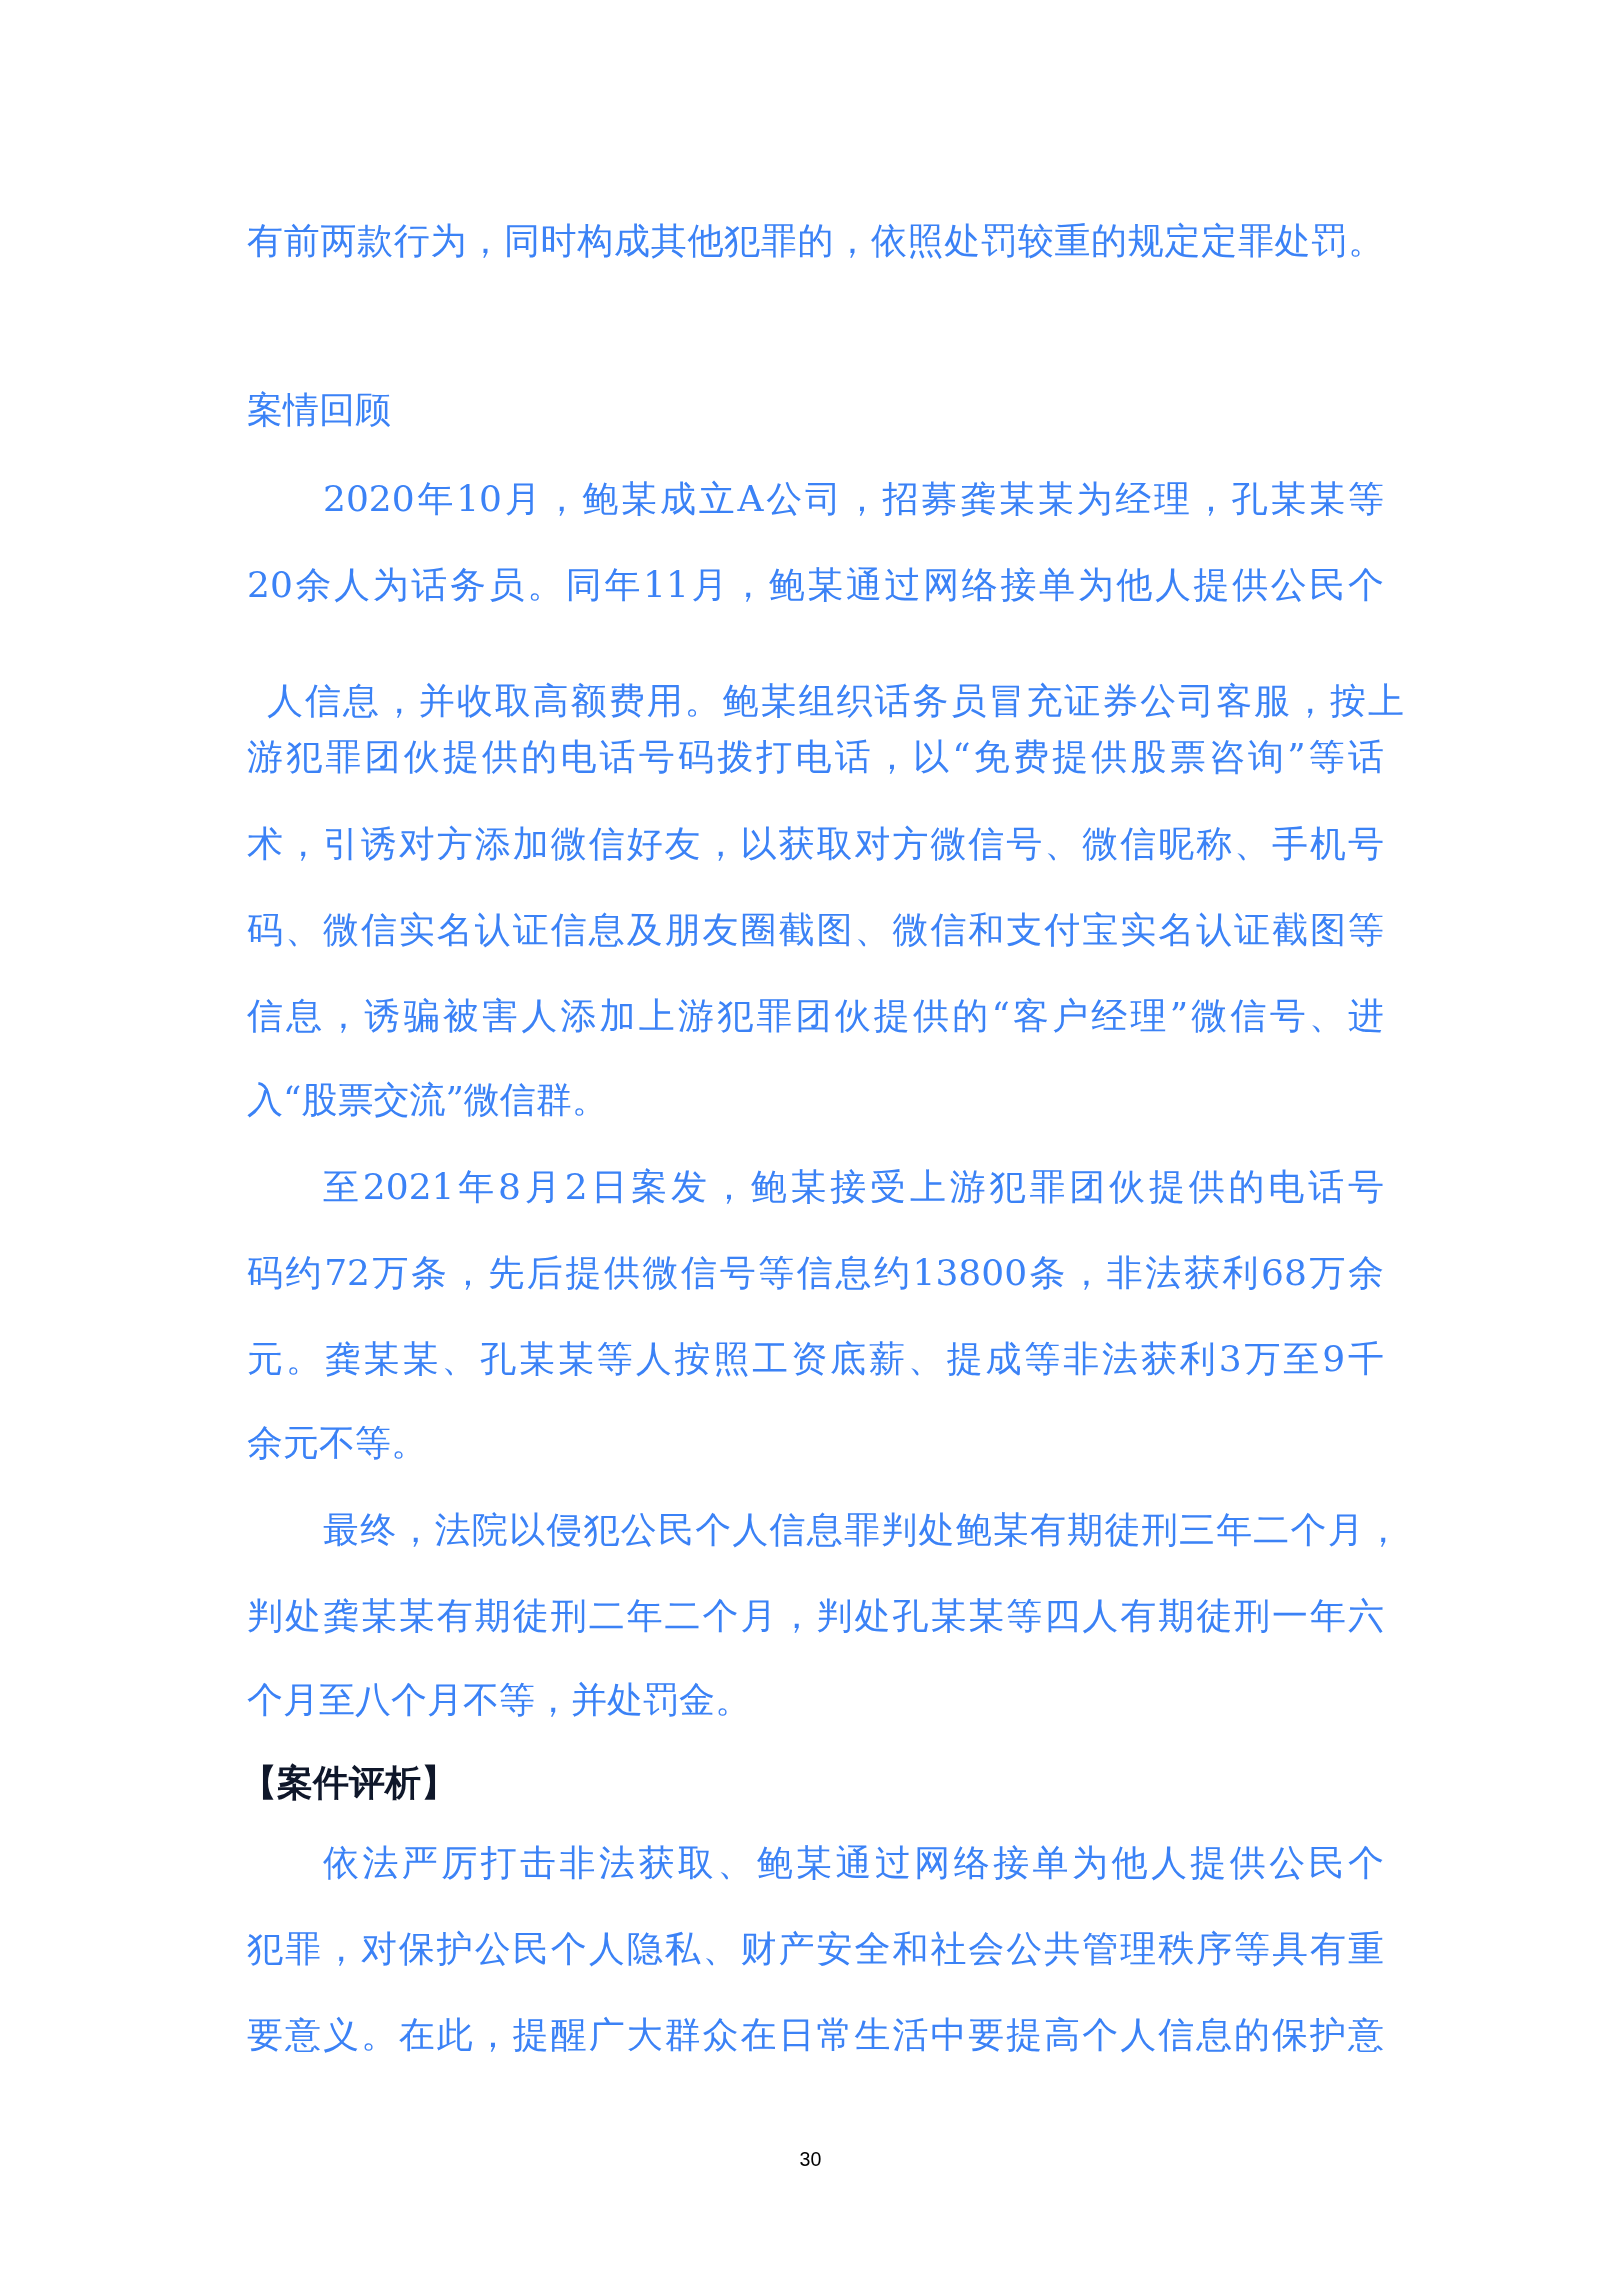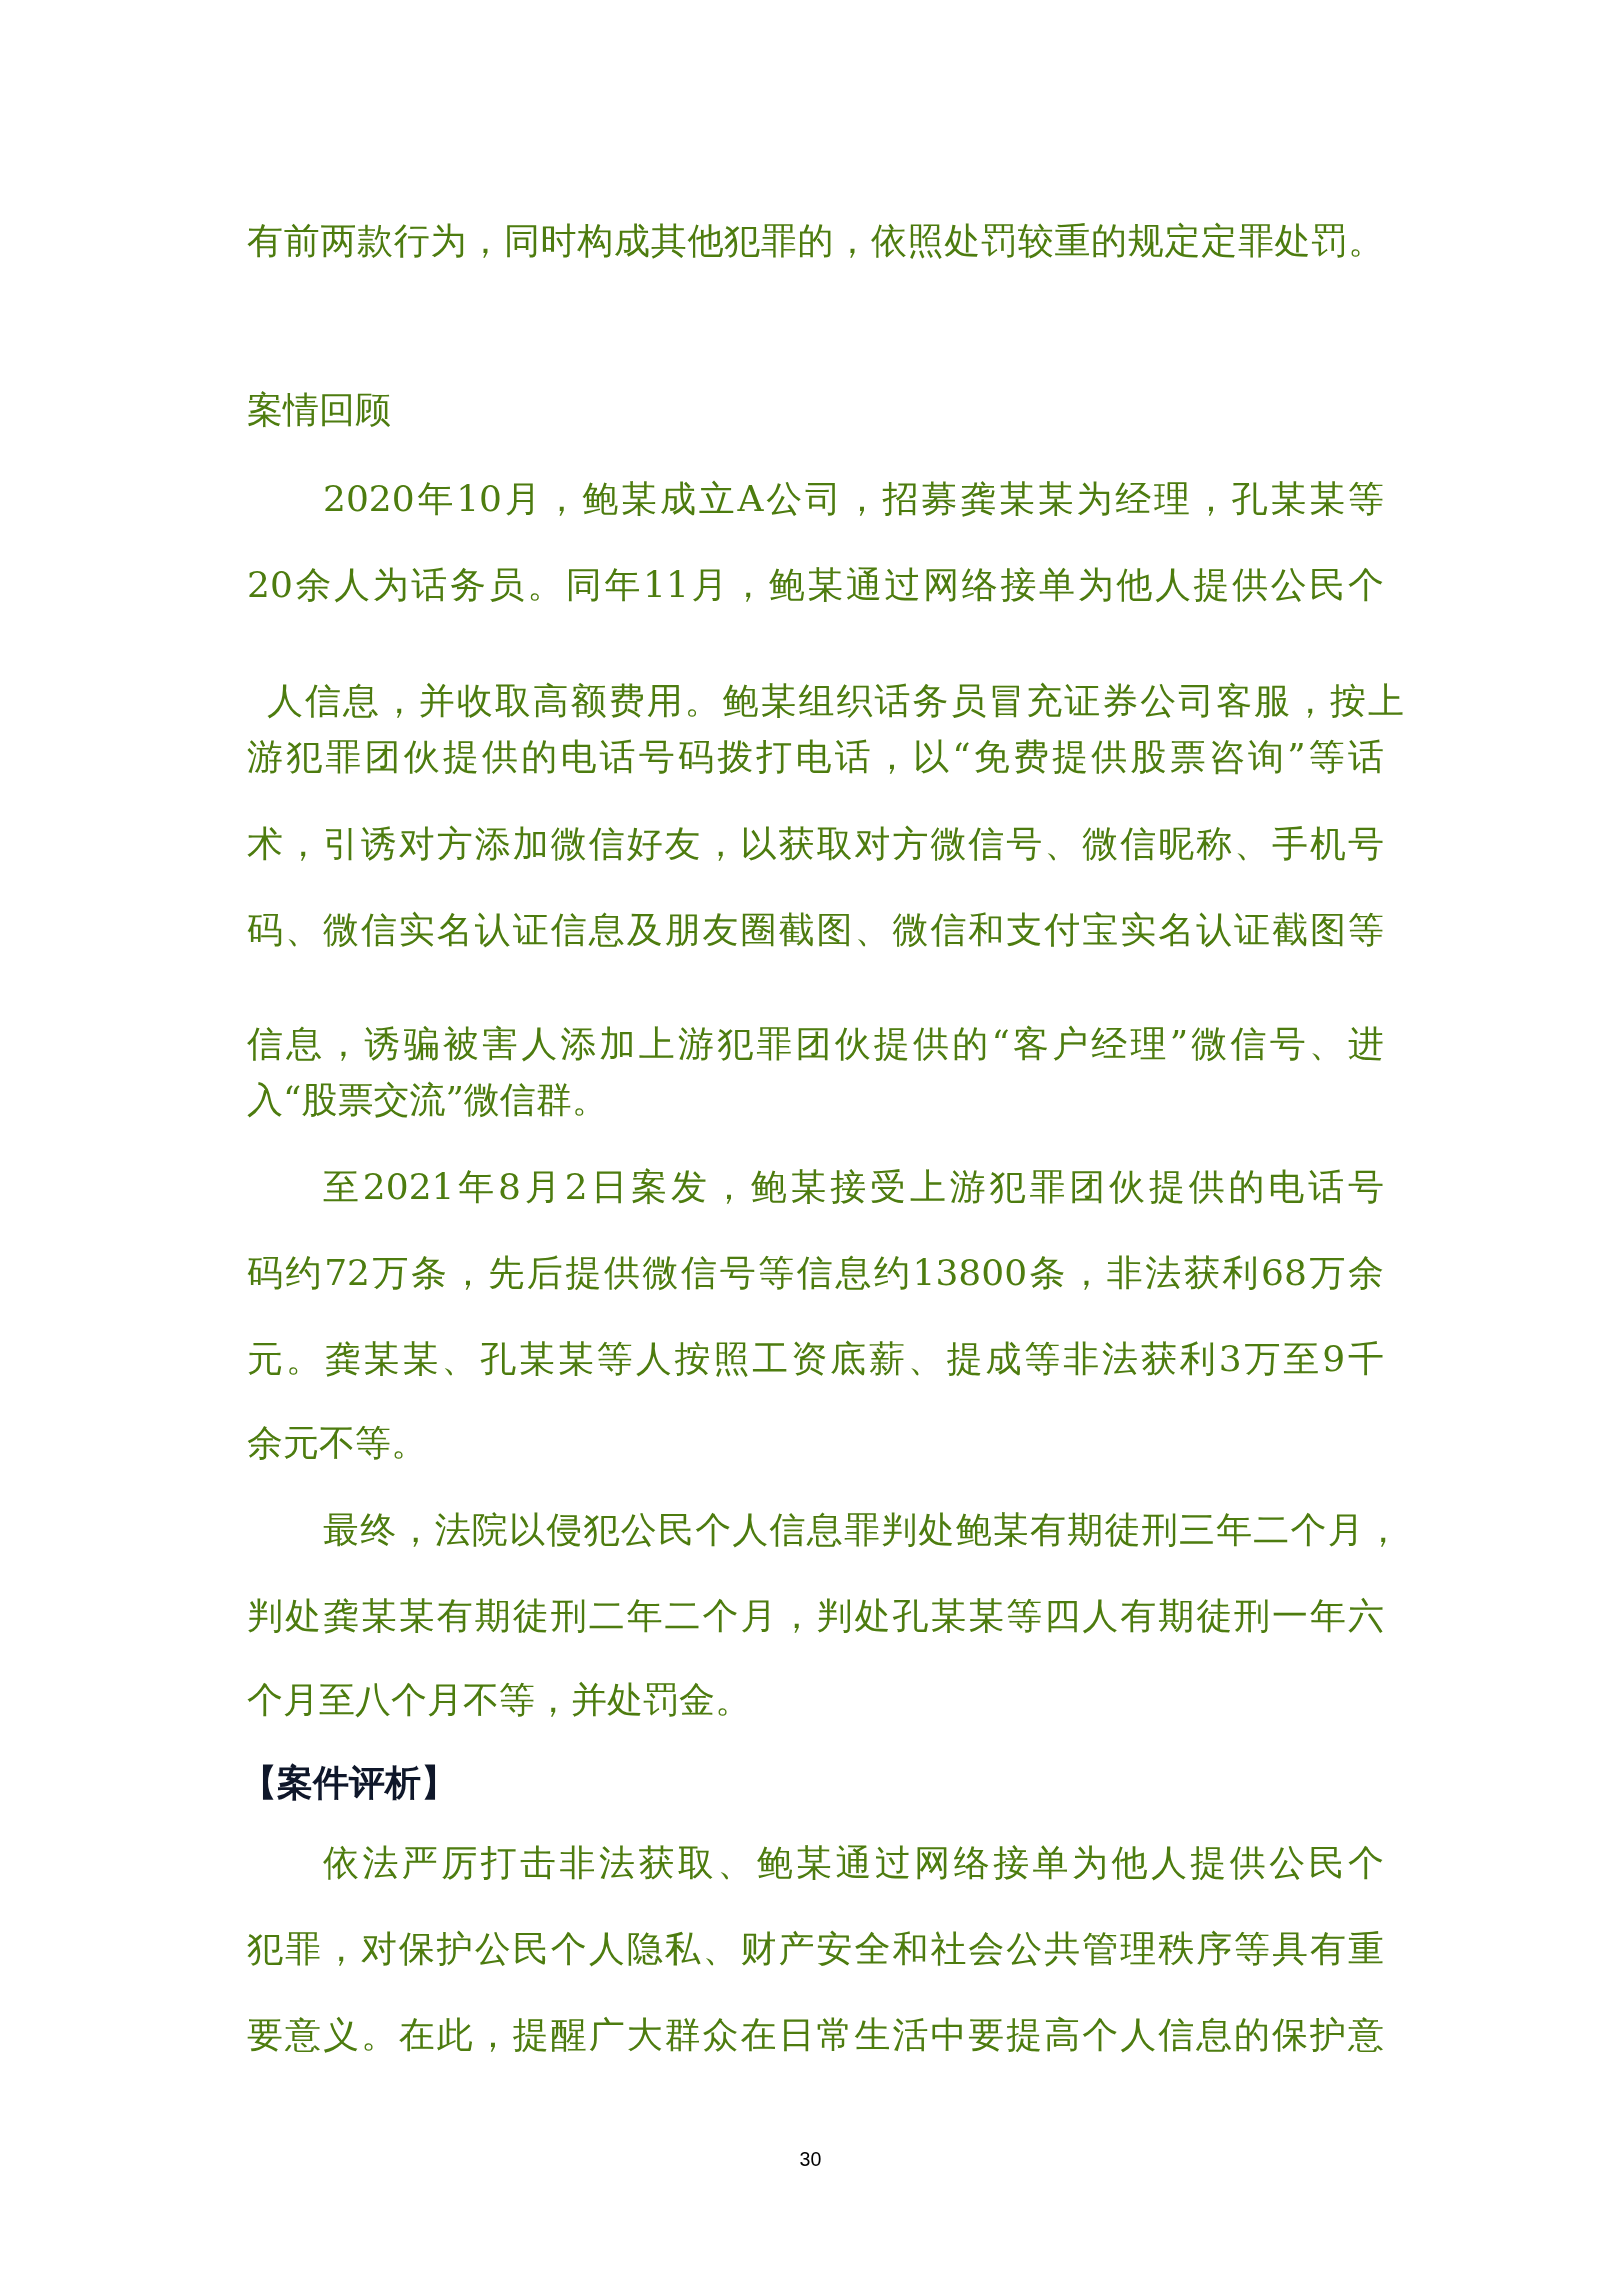--- a/index.html
+++ b/index.html
@@ -6,21 +6,21 @@
   body { width: 1621px; height: 2293px; position: relative; overflow: hidden; }
   .page { position: absolute; left: 0; top: 0; width: 1621px; height: 2293px; background: #fff; }
   .line {
     position: absolute;
     left: 247px;
     width: 1137px;
     height: 59px;
     line-height: 59px;
     font-family: "DejaVu Serif", "Liberation Serif", serif;
     font-size: 36px;
-    color: #4d7c0f;
+    color: #3b82f6;
     white-space: nowrap;
     text-align: justify;
     text-align-last: justify;
   }
   .line.last { text-align-last: left; }
   .line.indent { left: 323px; width: 1061px; }
   .line.wide { width: 1155px; }
   .heading {
     position: absolute;
     left: 241px;
@@ -51,21 +51,21 @@
   <div class="line" style="top:211px;">有前两款行为，同时构成其他犯罪的，依照处罚较重的规定定罪处罚。</div>
   <div class="line last" style="top:380px;">案情回顾</div>
 
   <div>
     <div class="line indent" style="top:469px;">2020年10月，鲍某成立A公司，招募龚某某为经理，孔某某等</div>
     <div class="line" style="top:555px;">20余人为话务员。同年11月，鲍某通过网络接单为他人提供公民个</div>
     <div class="line" style="top:671px;margin-left:20px;">人信息，并收取高额费用。鲍某组织话务员冒充证券公司客服，按上</div>
     <div class="line" style="top:727px;">游犯罪团伙提供的电话号码拨打电话，以“免费提供股票咨询”等话</div>
     <div class="line" style="top:814px;">术，引诱对方添加微信好友，以获取对方微信号、微信昵称、手机号</div>
     <div class="line" style="top:900px;">码、微信实名认证信息及朋友圈截图、微信和支付宝实名认证截图等</div>
-    <div class="line" style="top:1014px;">信息，诱骗被害人添加上游犯罪团伙提供的“客户经理”微信号、进</div>
+    <div class="line" style="top:986px;">信息，诱骗被害人添加上游犯罪团伙提供的“客户经理”微信号、进</div>
     <div class="line last" style="top:1070px;">入“股票交流”微信群。</div>
   </div>
 
   <div>
     <div class="line indent" style="top:1157px;">至2021年8月2日案发，鲍某接受上游犯罪团伙提供的电话号</div>
     <div class="line" style="top:1243px;">码约72万条，先后提供微信号等信息约13800条，非法获利68万余</div>
     <div class="line" style="top:1329px;">元。龚某某、孔某某等人按照工资底薪、提成等非法获利3万至9千</div>
     <div class="line last" style="top:1413px;">余元不等。</div>
   </div>
 

